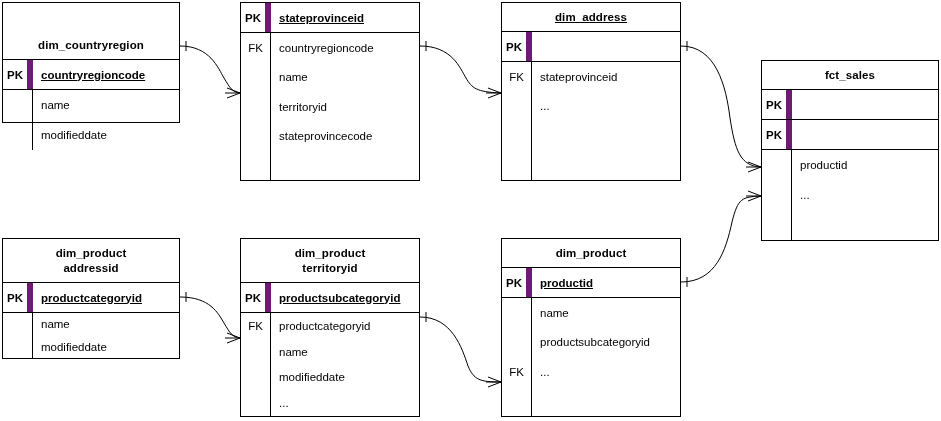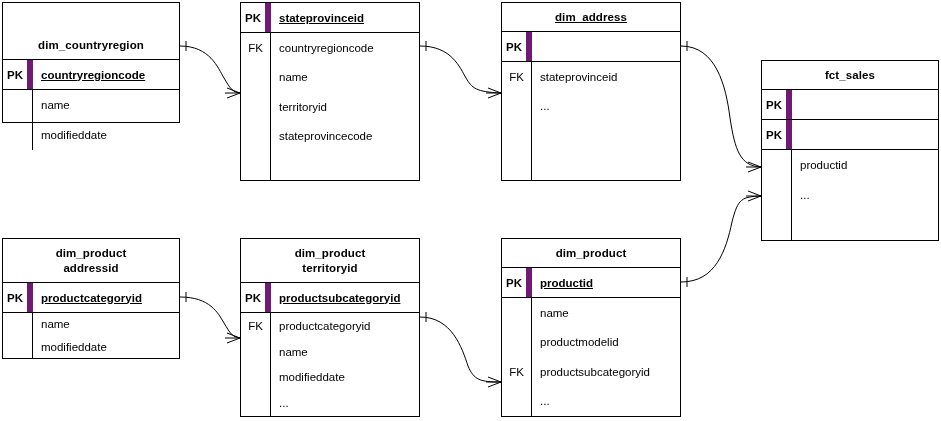--- a/index.html
+++ b/index.html
@@ -301,20 +301,19 @@
         </div>
         <div class="body-block">
           <div class="body-keycol">
             <div class="kslot" style="height: 29.5px;"></div>
             <div class="kslot" style="height: 29.5px;"></div>
             <div class="kslot" style="height: 29.5px;">FK</div>
             <div class="kslot" style="height: 29.5px;"></div>
           </div>
           <div class="body-attrcol">
             <div class="aslot" style="height: 29.5px;">name</div>
-            <div class="aslot" style="height: 29.5px;">productmodelid</div>
             <div class="aslot" style="height: 29.5px;">productsubcategoryid</div>
             <div class="aslot" style="height: 29.5px;">...</div>
           </div>
         </div>
       </div>
     </div>
 </div>
 
 </body></html>

